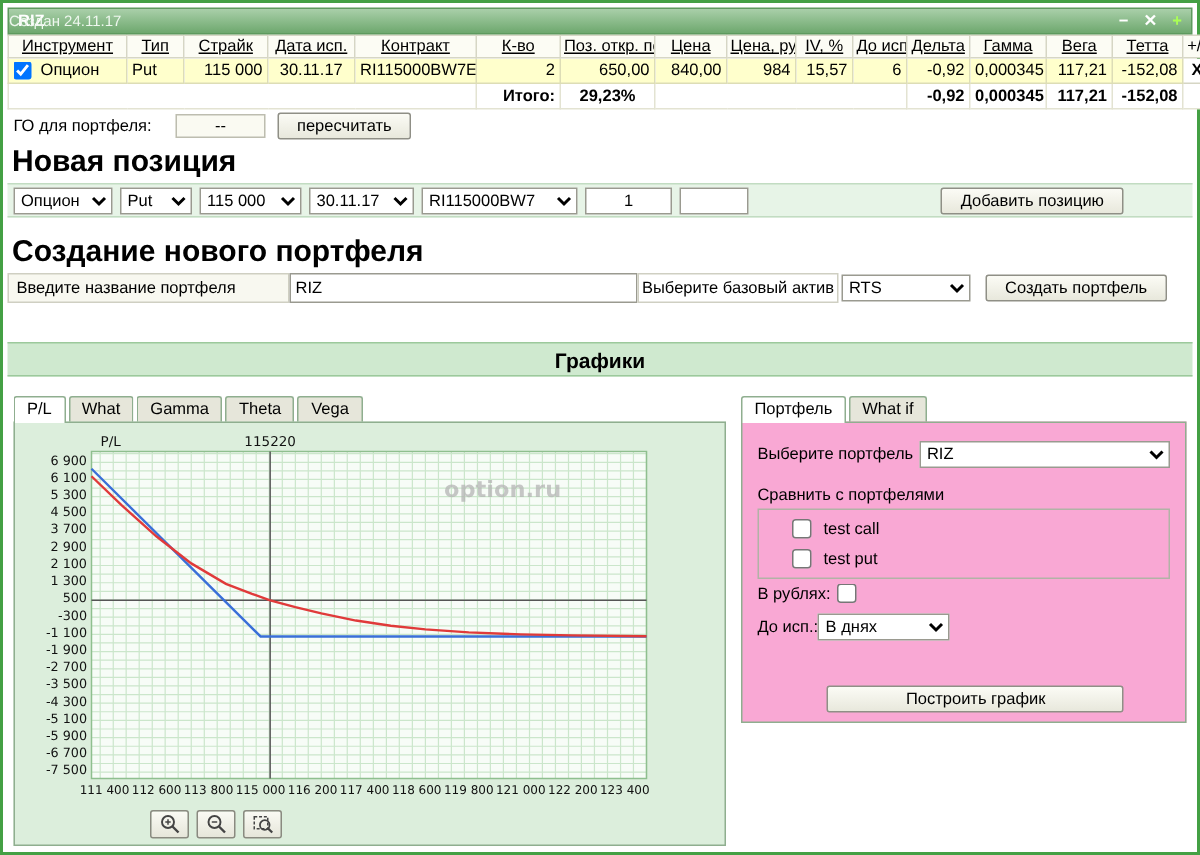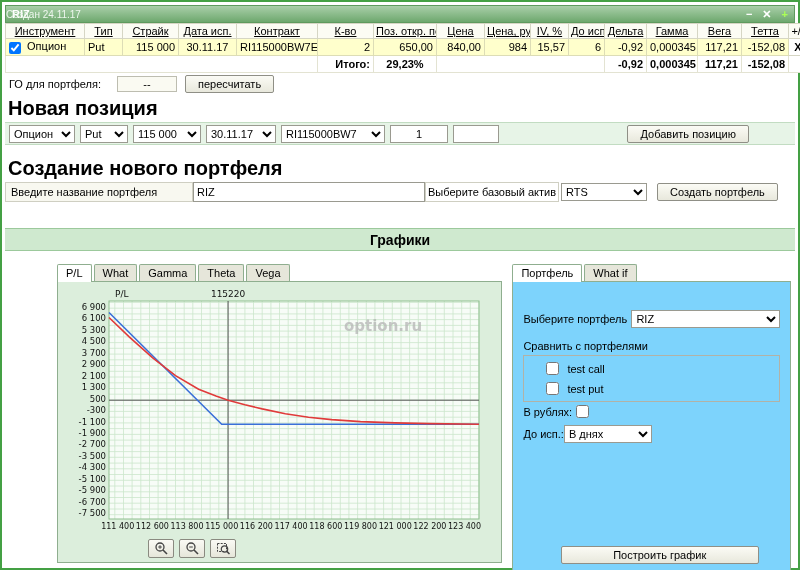--- a/index.html
+++ b/index.html
@@ -77,30 +77,30 @@
     text-align:center; font-size:14px; font-weight:bold; line-height:22px;
   }
   
   .main { display:flex; gap:10px; padding:12px 4px 0 4px; align-items:flex-start; }
   .tabs { display:flex; }
   .tab {
     border:1px solid #8fae8f; border-bottom:none; padding:2px 8px 3px; background:#e6e6da;
     margin-right:2px; border-radius:2px 2px 0 0; cursor:pointer; position:relative; top:1px;
   }
   .tab.active { background:#fff; z-index:3; }
-  .left-block { width:518px;margin-left:48px; }
+  .left-block { width:518px; }
   .chart-panel { border:1px solid #8fae8f; background:#dceedc; padding:4px 4px 2px 4px; position:relative; z-index:2; }
   .zoom-row { display:flex; gap:5px; padding:3px 0 2px 86px; }
   .zoom-btn {
     width:26px; height:19px; border:1px solid #8a8a80; border-radius:2px; background:linear-gradient(to bottom,#fafaf4,#e6e6da);
     display:flex; align-items:center; justify-content:center; cursor:pointer; padding:0;
   }
   
   .right-block { width:324px; }
-  .rp { border:1px solid #8fae8f; background:#7dd3fc; height:290px; padding:28px 10px; position:relative; z-index:2; }
+  .rp { border:1px solid #8fae8f; background:#f9a8d4; height:201px; padding:12px 10px; position:relative; z-index:2; }
   .rp-row { display:flex; align-items:center; }
   .rp-portfolio-label { width:108px; }
   .sel-portfolio { flex:1; }
   .rp-compare-label { margin:12px 0 3px 0; }
   .compare-box { border:1px solid #b2b2a6; padding:6px 6px; display:flex; flex-direction:column; gap:7px; }
   .compare-item { display:flex; align-items:center; gap:8px; padding-left:16px; }
   .compare-item input, .rub-row input { width:13px; height:13px; margin:0; }
   .rub-row { margin-top:3px; display:flex; align-items:flex-end; gap:4px; }
   .days-row { margin-top:7px; display:flex; align-items:center; gap:0; }
   .sel-days { width:88px; }

